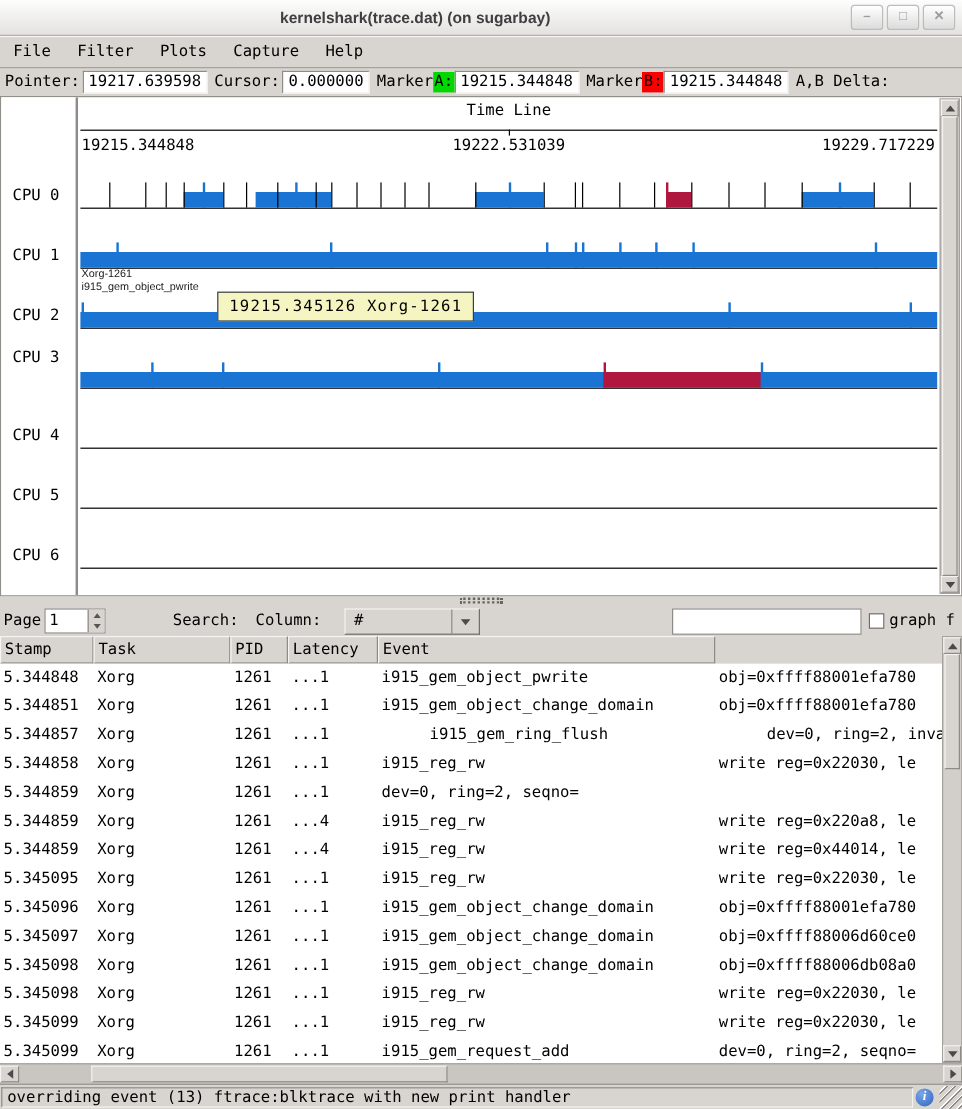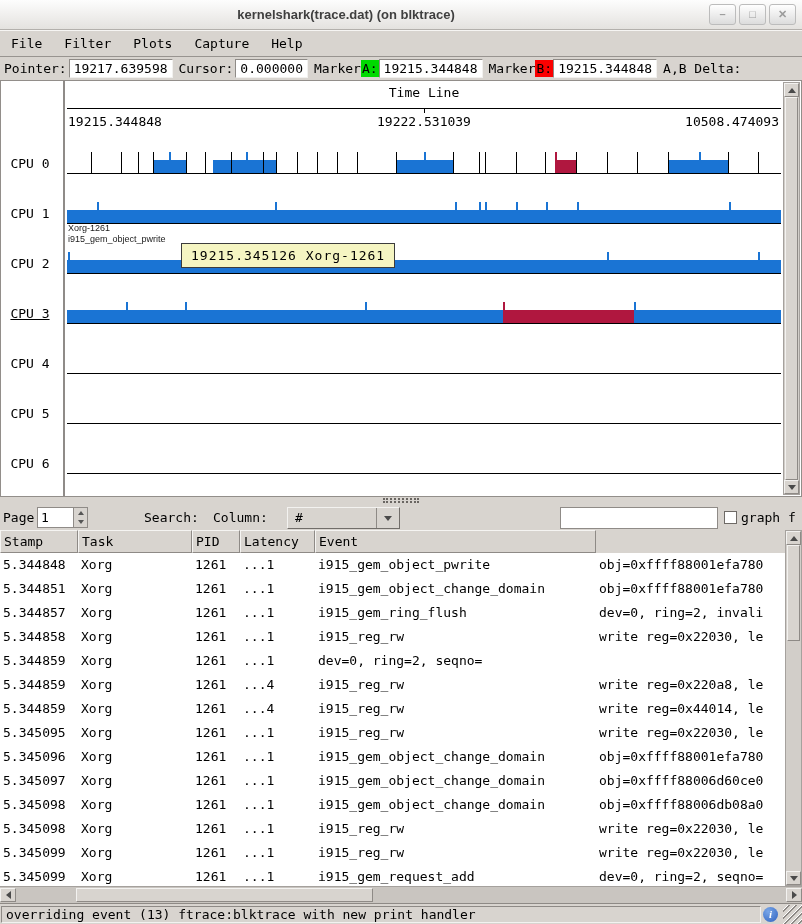--- a/index.html
+++ b/index.html
@@ -125,21 +125,21 @@
     background:radial-gradient(circle at 35% 30%,#7aa7e8,#2f62c0);color:#fff;
     font-family:"Liberation Serif",serif;font-style:italic;font-weight:bold;font-size:11px;
     text-align:center;line-height:15px;}
   .resize-grip{position:absolute;right:0;bottom:0;width:19px;height:19px;
     background:repeating-linear-gradient(135deg,transparent 0 3px,#fdfdfd 3px 4px,#8e8a86 4px 5px);}
 </style>
 </head>
 <body>
 
 <div class="titlebar">
-  <div class="titlebar-text">kernelshark(trace.dat) (on blktrace)</div>
+  <div class="titlebar-text">kernelshark(trace.dat) (on sugarbay)</div>
   <div class="win-btns">
     <div class="win-btn">–</div>
     <div class="win-btn">□</div>
     <div class="win-btn">✕</div>
   </div>
 </div>
 
 <div class="menubar">
     <span class="menu-item">File</span>
     <span class="menu-item">Filter</span>
@@ -160,33 +160,33 @@
   <span class="pb-badge" id="badge-b" style="background: rgb(251, 0, 0);">B:</span>
   <span class="pb-value">19215.344848</span>
   <span class="pb-label">A,B Delta:</span>
 </div>
 
 <div class="graph-pane">
   <div class="gutter" id="gutter">
       <div class="cpu-label" style="top: 75px;">CPU 0</div>
       <div class="cpu-label" style="top: 125px;">CPU 1</div>
       <div class="cpu-label" style="top: 175px;">CPU 2</div>
-      <div class="cpu-label" style="top: 225px; text-decoration: underline;">CPU 3</div>
+      <div class="cpu-label" style="top: 210px;">CPU 3</div>
       <div class="cpu-label" style="top: 275px;">CPU 4</div>
       <div class="cpu-label" style="top: 325px;">CPU 5</div>
       <div class="cpu-label" style="top: 375px;">CPU 6</div>
     </div>
   <div class="plot" id="plot">
     <div class="timeline-title">Time Line</div>
     <div class="top-rule"></div>
     <div class="center-tick"></div>
     <div class="ts-row">
       <span class="ts-mid">19222.531039</span>
       <span class="ts-start">19215.344848</span>
-      <span class="ts-end">10508.474093</span>
+      <span class="ts-end">19229.717229</span>
     </div>
   <div class="cpu-row" style="top: 68px;">
         <div class="bar" style="left: 86px; width: 33px; background: rgb(26, 116, 212);"></div>
         <div class="bar" style="left: 146px; width: 63px; background: rgb(26, 116, 212);"></div>
         <div class="bar" style="left: 329px; width: 57px; background: rgb(26, 116, 212);"></div>
         <div class="bar" style="left: 601px; width: 60px; background: rgb(26, 116, 212);"></div>
         <div class="bar" style="left: 488px; width: 21px; background: rgb(176, 23, 63);"></div>
         <div class="tick" style="left: 24px; width: 1px; background: rgb(0, 0, 0);"></div>
         <div class="tick" style="left: 54px; width: 1px; background: rgb(0, 0, 0);"></div>
         <div class="tick" style="left: 71px; width: 1px; background: rgb(0, 0, 0);"></div>
@@ -315,21 +315,21 @@
       <div class="td-cell" style="width: 48px;">1261</div>
       <div class="td-cell" style="width: 75px;">...1</div>
       <div class="td-cell" style="width: 281px;">i915_gem_object_change_domain</div>
       <div class="td-cell" style="width: 192px;">obj=0xffff88001efa780</div>
     </div>
     <div class="tr-row">
       <div class="td-cell" style="width: 78px;">5.344857</div>
       <div class="td-cell" style="width: 114px;">Xorg</div>
       <div class="td-cell" style="width: 48px;">1261</div>
       <div class="td-cell" style="width: 75px;">...1</div>
-      <div class="td-cell" style="width: 281px;">i915_gem_ring_flush</div>
+      <div class="td-cell" style="width: 281px; margin-left: 40px;">i915_gem_ring_flush</div>
       <div class="td-cell" style="width: 192px;">dev=0, ring=2, invali</div>
     </div>
     <div class="tr-row">
       <div class="td-cell" style="width: 78px;">5.344858</div>
       <div class="td-cell" style="width: 114px;">Xorg</div>
       <div class="td-cell" style="width: 48px;">1261</div>
       <div class="td-cell" style="width: 75px;">...1</div>
       <div class="td-cell" style="width: 281px;">i915_reg_rw</div>
       <div class="td-cell" style="width: 192px;">write reg=0x22030, le</div>
     </div>

